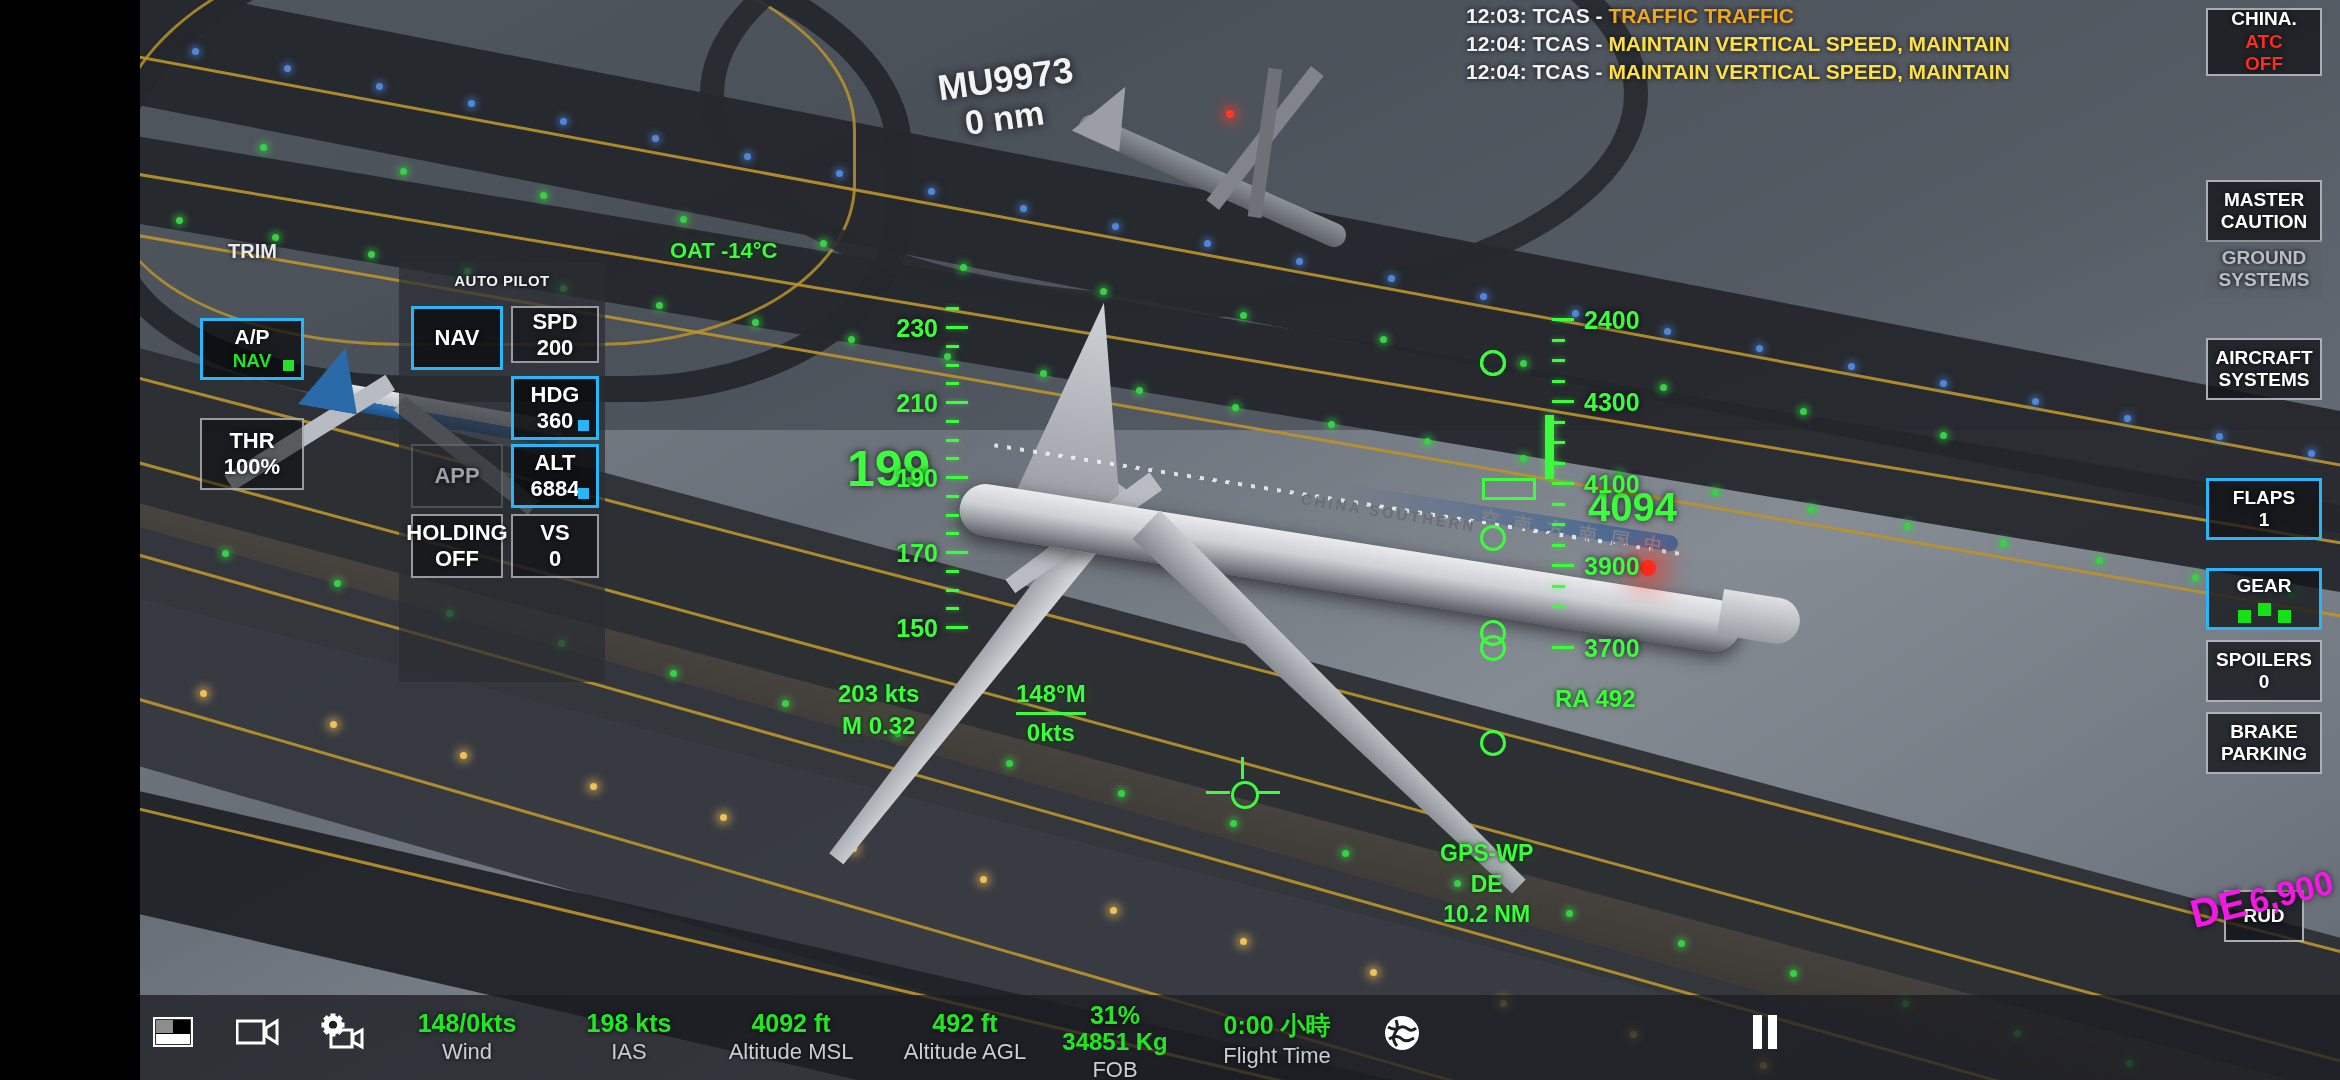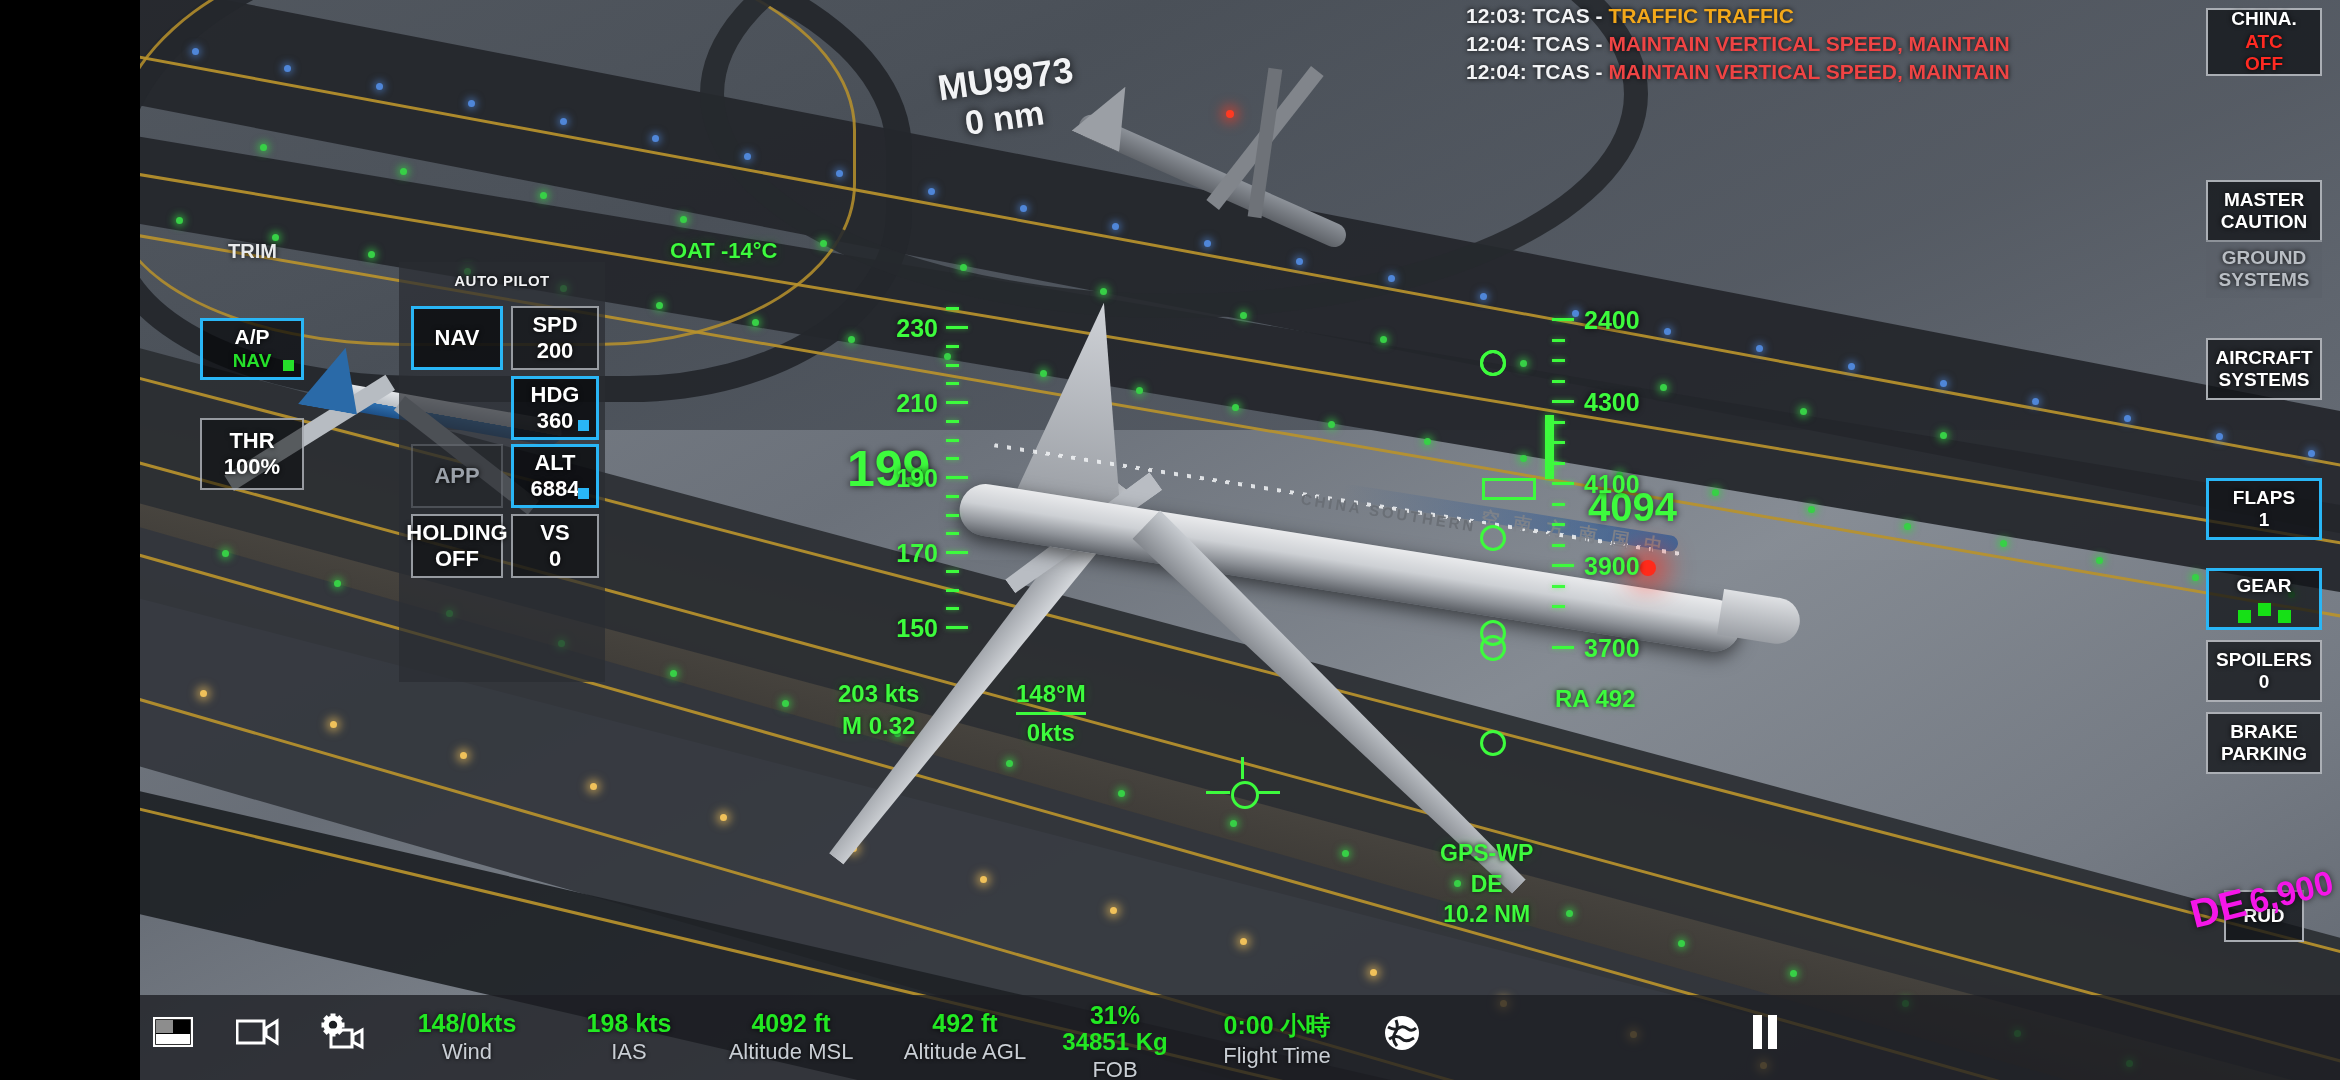--- a/index.html
+++ b/index.html
@@ -176,21 +176,21 @@
   .rbtn .red{color:#ff2a22;}
   .gearDots{display:flex;gap:7px;align-items:flex-end;margin-top:6px;}
   .gearDots i{display:block;width:13px;height:13px;background:#16e016;}
   .gearDots i.mid{margin-bottom:7px;}
 
   
   #tcas{position:absolute;left:1466px;top:2px;z-index:50;font-size:21px;font-weight:700;line-height:1.34;
         text-shadow:0 0 5px rgba(0,0,0,.95);}
   #tcas .t{color:#f2f3f5;}
   #tcas .amber{color:#f3a81a;}
-  #tcas .red{color:#ef4444;}
+  #tcas .red{color:#fde047;}
 
   
   #bottom{position:absolute;left:140px;bottom:0;width:2200px;height:85px;background:rgba(28,30,34,.78);z-index:55;}
   .stat{position:absolute;text-align:center;transform:translateX(-50%);}
   .stat .v{color:#22e822;font-size:25px;font-weight:700;text-shadow:0 0 5px rgba(0,0,0,.9);}
   .stat .v2{color:#22e822;font-size:24px;font-weight:700;margin-top:-2px;}
   .stat .k{color:#c9ced4;font-size:22px;margin-top:1px;text-shadow:0 0 4px rgba(0,0,0,.9);}
   .bico{position:absolute;transform:translateX(-50%);}
 
   #deLbl{position:absolute;right:6px;top:875px;z-index:46;color:#f516e8;font-weight:700;
@@ -468,21 +468,21 @@
   <div class="apbtn" id="thr-btn">
     <span>THR</span>
     <span>100%</span>
   </div>
 
   <div id="ap-panel">
     <div id="ap-title">AUTO PILOT</div>
   <div class="apbtn on" style="left: 12px; top: 44px; width: 92px; height: 64px;">
         <span>NAV</span>
       </div>
-      <div class="apbtn" style="left: 112px; top: 44px; width: 88px; height: 64px;">
+      <div class="apbtn" style="left: 112px; top: 44px; width: 88px; height: 57px;">
         <span>SPD</span>
         <span>200</span>
       </div>
       <div class="apbtn on" style="left: 112px; top: 114px; width: 88px; height: 64px;">
         <span>HDG</span>
         <span>360</span>
         <span class="sq"></span>
       </div>
       <div class="apbtn dim" style="left: 12px; top: 182px; width: 92px; height: 64px;">
         <span>APP</span>

